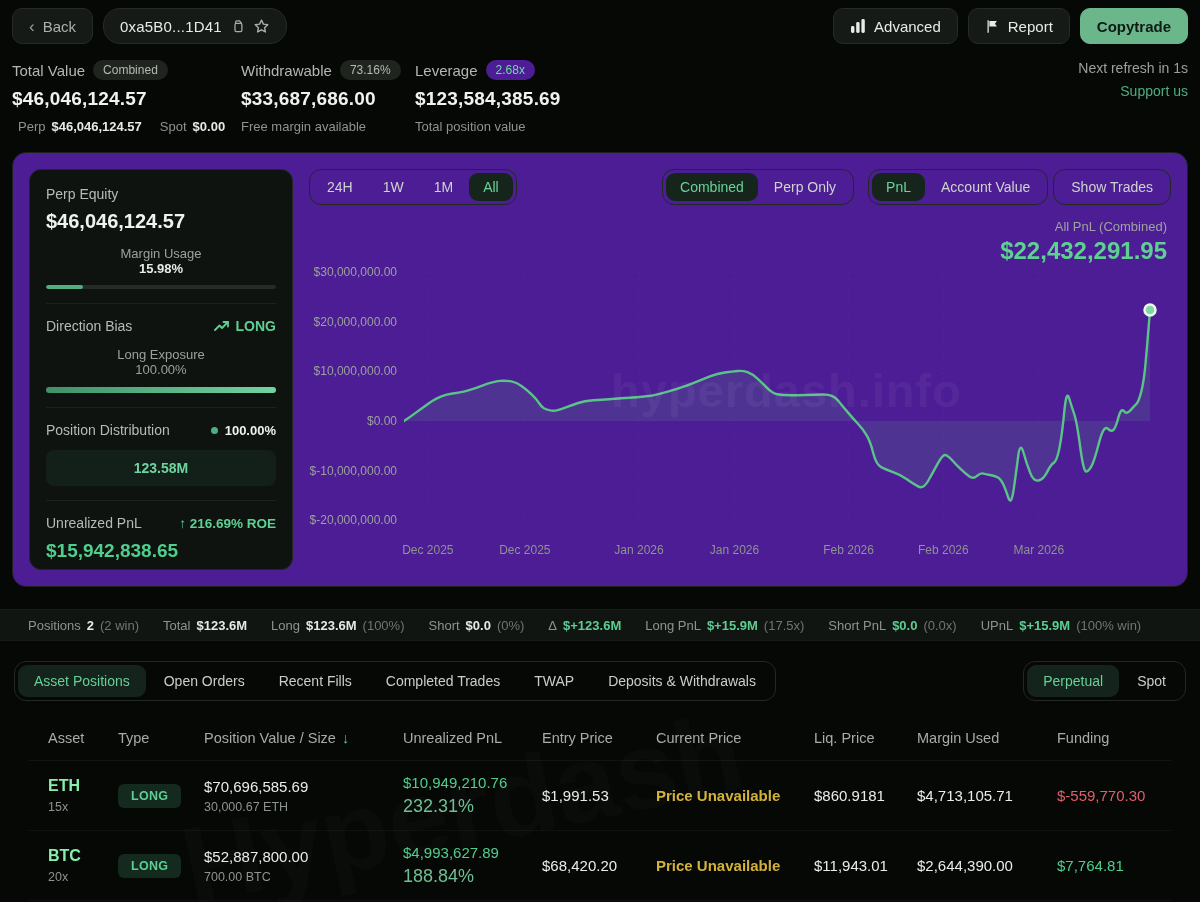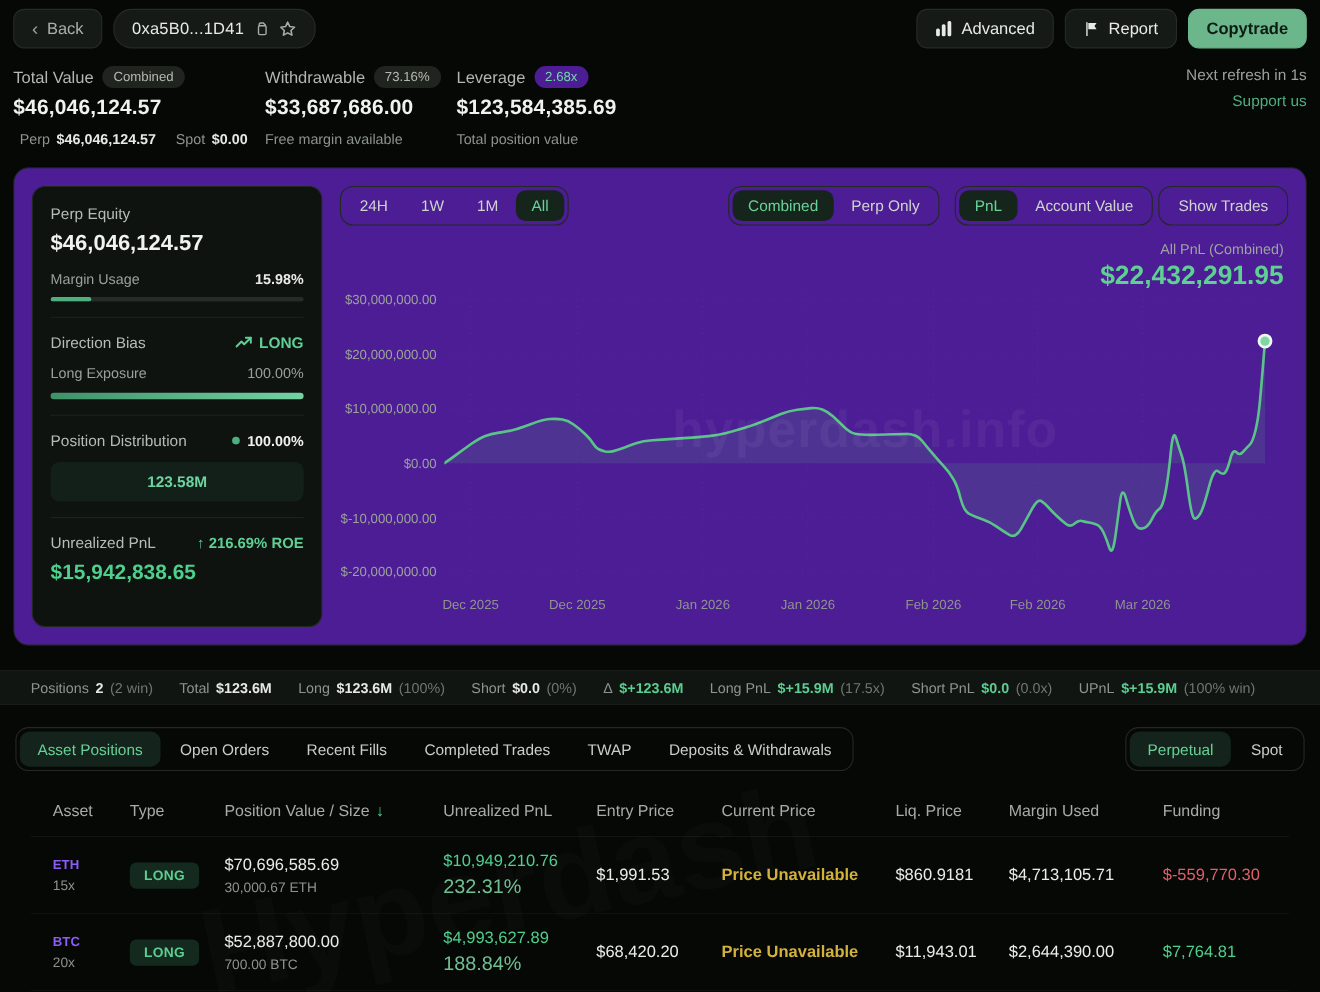--- a/index.html
+++ b/index.html
@@ -43,21 +43,21 @@
     border:1px solid #1d221d; border-radius:14px; display:flex; padding:16px; position:relative;
   }
   .stats-card {
     width:264px; border:1px solid #222722; border-radius:12px; background:#0f130f;
     padding:2px 16px; flex-shrink:0;
   }
   .sec { padding:14px 0; border-top:1px solid #1d221d; }
   .sec:first-child { border-top:none; }
   .sec-label { font-size:14px; color:#b6bbb5; }
   .big-val { font-size:20px; font-weight:700; color:#f0f2f0; margin-top:8px; }
-  .kv { display:flex; justify-content:space-between; align-items:center; margin-top:13px; font-size:13px; }
+  .kv { display:flex; justify-content:space-between; align-items:center; margin-top:13px; font-size:13px;flex-direction:column; }
   .kv .k { color:#9aa09a; } .kv .v { color:#e8ebe8; font-weight:700; }
   .track { height:4px; background:#262b26; border-radius:99px; margin-top:9px; overflow:hidden; }
   .fill { height:100%; background:#4faf7f; border-radius:99px; }
   .row-spread { display:flex; justify-content:space-between; align-items:center; }
   .long-val { color:#5ed095; font-weight:700; font-size:14px; display:inline-flex; align-items:center; gap:6px; }
   .bar-grad { height:6px; border-radius:99px; margin-top:10px; background:linear-gradient(90deg,#3f9168,#74d3a2); }
   .dist-right { display:inline-flex; align-items:center; gap:7px; font-size:13px; font-weight:700; color:#eef1ee; }
   .dist-box {
     margin-top:12px; height:36px; border-radius:8px; background:#132019;
     display:flex; align-items:center; justify-content:center;
@@ -105,21 +105,21 @@
   .table-wrap { margin:14px 28px 0; position:relative; }
   .table-wm {
     position:absolute; left:150px; top:30px; font-size:110px; font-weight:700;
     color:rgba(255,255,255,0.018); transform:rotate(-12deg); pointer-events:none;
   }
   .tgrid { display:grid; grid-template-columns:70px 86px 199px 139px 114px 158px 103px 140px auto; align-items:center; padding:0 0 0 20px; }
   .thead { height:46px; font-size:14.5px; color:#a7aca7; border-bottom:1px solid rgba(255,255,255,0.05); }
   .thead .sort { color:#4fcf8d; margin-left:6px; }
   .trow { min-height:70px; border-bottom:1px solid rgba(255,255,255,0.04); font-size:15px; }
   .cell-sub { font-size:12.5px; color:#8d938d; margin-top:5px; }
-  .asset-name { font-weight:700; font-size:12px; color:#8b5cf6; }
+  .asset-name { font-weight:700; font-size:16px; color:#86efac; }
   .badge-long {
     display:inline-block; background:#152a1e; color:#5bd092; font-size:12.5px; font-weight:700;
     padding:5px 13px; border-radius:6px; letter-spacing:.3px;
   }
   .c-white { color:#e9ece9; } .c-green { color:#4fcf8d; }
   .pct-green { color:#6fbf93; font-size:18px; margin-top:5px; }
   .c-yellow { color:#d3b23b; font-weight:600; }
   .c-red { color:#df5f6b; }
   svg { display:block; }
 </style>

